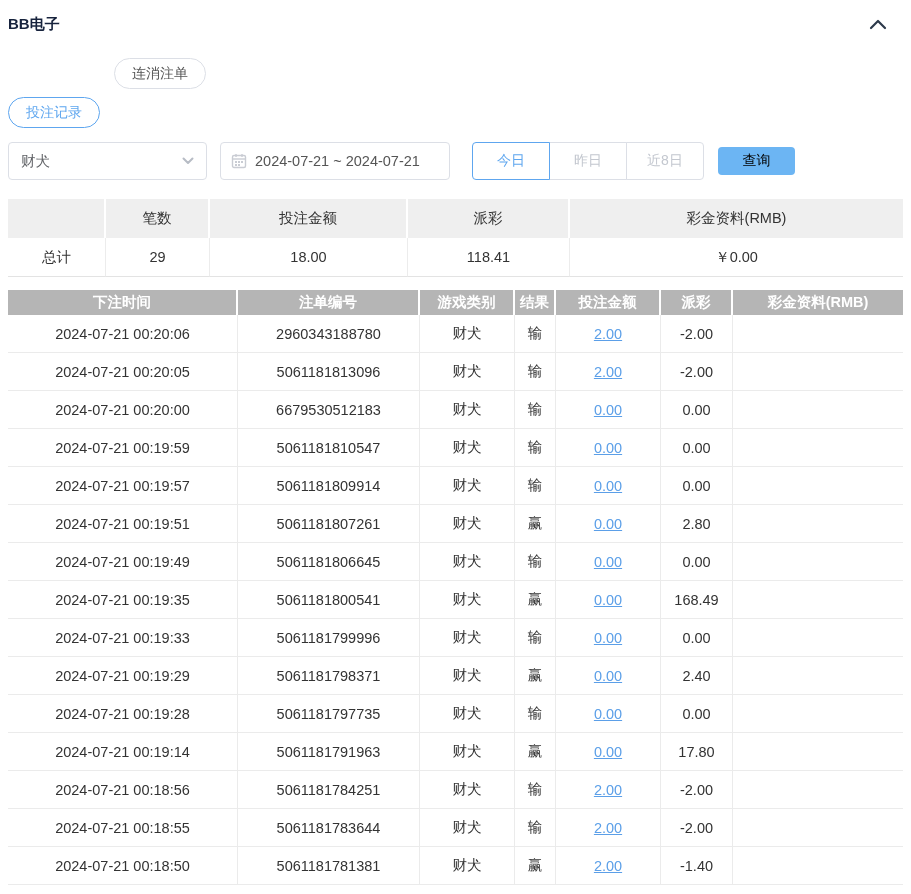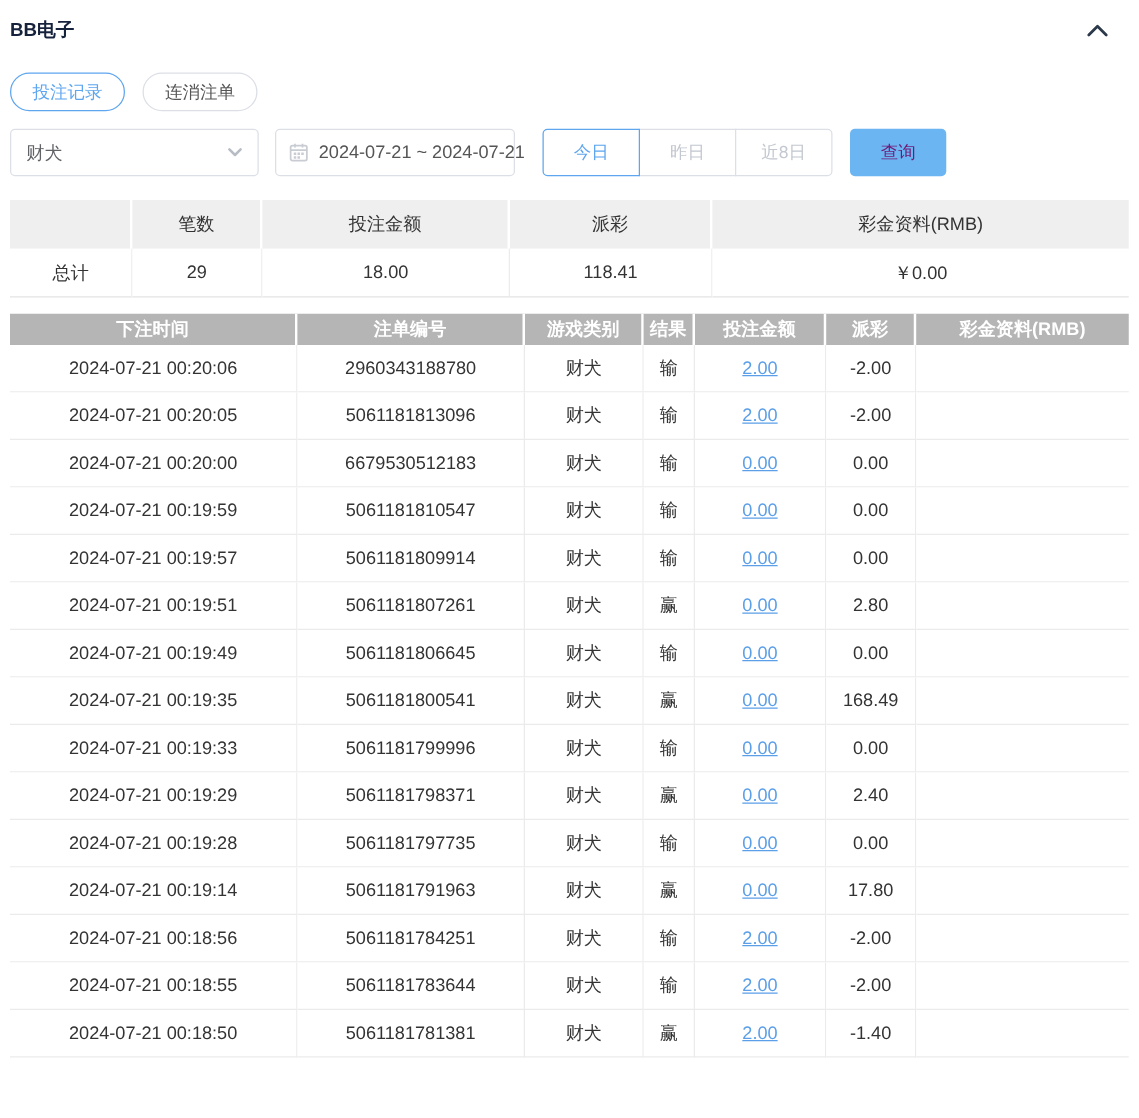--- a/index.html
+++ b/index.html
@@ -17,45 +17,45 @@
   .panel-title { font-size: 15px; font-weight: bold; color: #17233d; margin: 0; }
   .collapse-btn { background: none; border: none; padding: 0; margin-right: 16px; cursor: pointer; line-height: 0; }
 
   
   .tabs { margin-top: 23px; display: flex; gap: 14px; }
   .pill {
     height: 31px; padding: 0 17px; border-radius: 16px; background: #fff;
     font-size: 14px; border: 1px solid #dcdfe6; color: #555; cursor: pointer;
     font-family: inherit;
   }
-  .pill.active { border-color: var(--accent, #5ea6ef); color: var(--accent, #5ea6ef); }
+  .pill.active { border-color: var(--accent, #5ea6ef); color: var(--accent, #5ea6ef); margin-top: 39px; }
 
   
   .filters { margin-top: 14px; display: flex; align-items: center; }
   .select {
     width: 199px; height: 38px; border: 1px solid #dcdfe6; border-radius: 4px;
     display: flex; align-items: center; justify-content: space-between;
     padding: 0 12px; color: #606266; cursor: pointer; background: #fff; font-size: 14.5px;
   }
   .date-input {
-    margin-left: 13px; width: 192px; height: 38px; border: 1px solid #dcdfe6; border-radius: 4px;
+    margin-left: 13px; width: 230px; height: 38px; border: 1px solid #dcdfe6; border-radius: 4px;
     display: flex; align-items: center; gap: 8px; padding: 0 10px; color: #555;
     font-size: 14.5px; cursor: pointer; background: #fff; white-space: nowrap;
   }
   .btn-group { margin-left: 9px; display: flex; padding-left: 13px; }
   .seg {
     width: 78px; height: 38px; background: #fff; border: 1px solid #dcdfe6;
     font-size: 14px; color: #c3c7cf; margin-left: -1px; cursor: pointer; font-family: inherit;
   }
   .seg:first-child { border-radius: 4px 0 0 4px; margin-left: 0; }
   .seg:last-child { border-radius: 0 4px 4px 0; }
   .seg.active { border-color: var(--accent, #5ea6ef); color: var(--accent, #5ea6ef); position: relative; z-index: 1; }
   .query-btn {
-    margin-left: 14px; width: 77px; height: 38px; border: none; border-radius: 4px;
-    background: var(--query-button, #6cb5f3); color: #701a75; font-size: 14px; cursor: pointer; font-family: inherit;
+    margin-left: 14px; width: 77px; height: 28px; border: none; border-radius: 4px;
+    background: var(--query-button, #6cb5f3); color: #000000; font-size: 14px; cursor: pointer; font-family: inherit;
   }
 
   
   table { border-collapse: separate; border-spacing: 0; table-layout: fixed; width: 895px; }
   .summary { margin-top: 19px; font-size: 14.5px; }
   .summary th {
     background: var(--summary-header-bg, #efefef); height: 39px; font-weight: normal; color: #333;
     border-right: 2px solid #fff; text-align: center;
   }
   .summary th:last-child { border-right: none; }

